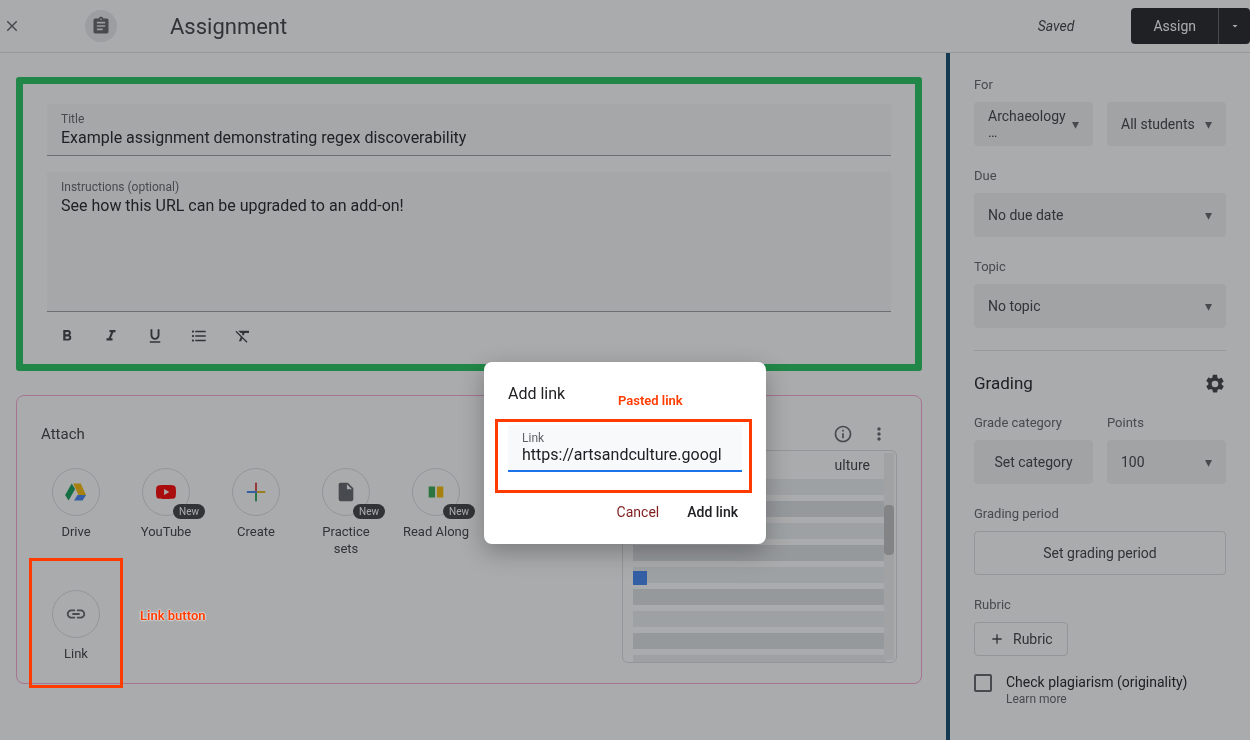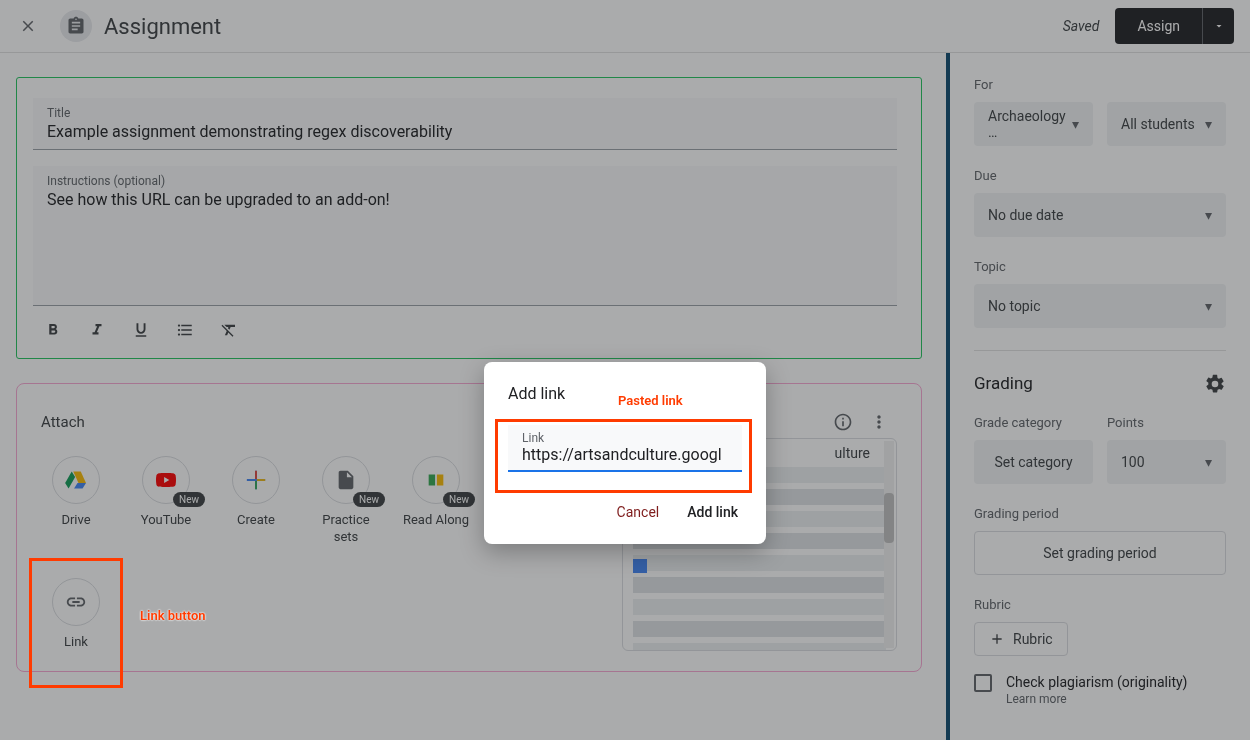--- a/index.html
+++ b/index.html
@@ -1,35 +1,35 @@
 <!DOCTYPE html>
 <html><head>
 <meta charset="utf-8">
 <style>
 * { box-sizing: border-box; margin: 0; padding: 0; font-family: "Google Sans", Roboto, Arial, sans-serif; }
 body { background: #fff; width: 1250px; height: 740px; overflow: hidden; position: relative; color: #202124; }
 
 
-.topbar { height: 53px; display: flex; align-items: center; padding: 0 16px; border-bottom: 1px solid #e0e0e0; }
+.topbar { height: 53px; display: flex; align-items: center; padding: 0 0; border-bottom: 1px solid #e0e0e0; gap: 41px; }
 .topbar .close { width: 24px; height: 24px; display: flex; align-items: center; justify-content: center; color: #5f6368; cursor: pointer; margin-right: 20px; }
 .topbar .doc-icon { width: 32px; height: 32px; border-radius: 50%; background: #e8eaed; display: flex; align-items: center; justify-content: center; margin-right: 12px; }
 .topbar .title { font-size: 22px; color: #3c4043; }
 .topbar .spacer { flex: 1; }
 .topbar .saved { font-style: italic; color: #3c4043; margin-right: 16px; font-size: 14px; }
 .assign-wrap { display: flex; }
 .assign-btn { background: #202124; color: #fff; border: none; height: 36px; padding: 0 22px; font-size: 14px; border-radius: 4px 0 0 4px; cursor: pointer; }
 .assign-dd { background: #202124; color: #fff; border: none; border-left: 1px solid #5f6368; width: 32px; height: 36px; border-radius: 0 4px 4px 0; cursor: pointer; display: flex; align-items: center; justify-content: center; }
 
 
 .content { display: flex; height: calc(740px - 53px); }
 .main { flex: 1; padding: 24px 0 0 16px; overflow: auto; }
 .sidebar { width: 304px; border-left: 4px solid #0c4a6e; padding: 24px; overflow: auto; }
 
 
-.card { border: 1px solid #22c55e; border-radius: 3px; padding: 20px 24px 0 16px; margin: 0 24px 24px 0; }
+.card { border: 7px solid #22c55e; border-radius: 3px; padding: 20px 24px 0 24px; margin: 0 24px 24px 0; }
 .field { border-bottom: 1px solid #9aa0a6; padding: 6px 0 8px 0; margin-bottom: 16px; background: #f8f9fa; padding-left: 14px; padding-top: 8px; }
 .field-label { font-size: 12px; color: #5f6368; }
 .field-value { font-size: 16px; color: #202124; margin-top: 2px; }
 .field.instr { height: 140px; margin-bottom: 0; }
 
 .toolbar { display: flex; gap: 20px; padding: 12px 0 16px 8px; color: #5f6368; border-top: none; }
 .tool { width: 24px; height: 24px; display: flex; align-items: center; justify-content: center; cursor: pointer; }
 
 
 .attach-card { border: 1px solid #f9a8d4; border-radius: 8px; padding: 20px 24px; margin: 0 24px 24px 0; position: relative; }

